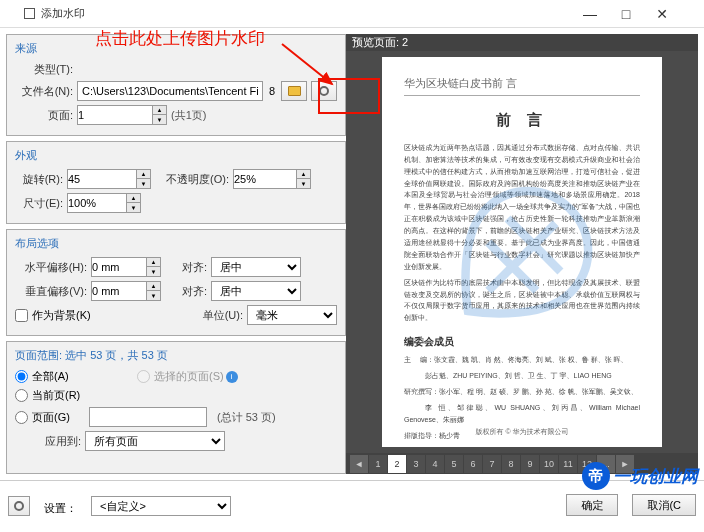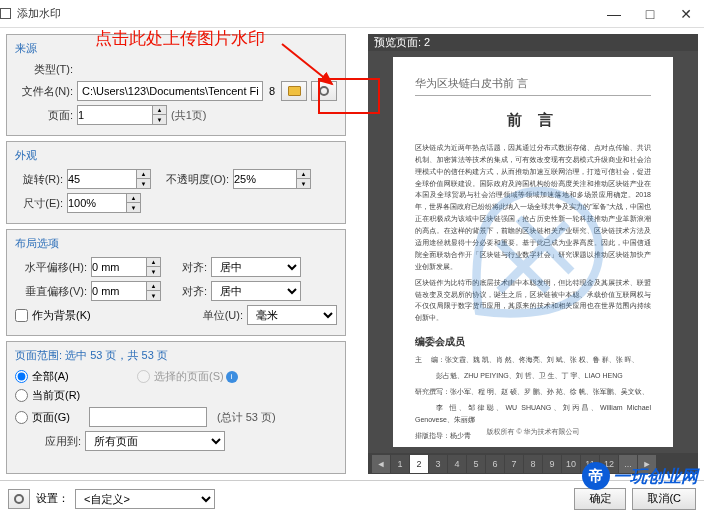--- a/index.html
+++ b/index.html
@@ -1,25 +1,25 @@
 <!DOCTYPE html>
 <html><head>
 <meta charset="utf-8">
 <style>
 *{box-sizing:border-box;margin:0;padding:0;font-family:"Microsoft YaHei",sans-serif;font-size:11px}
 body{background:#fff;width:704px;height:532px;overflow:hidden;position:relative}
-.titlebar{height:28px;background:#fff;display:flex;align-items:center;padding:0 0;border-bottom:1px solid #ddd}
+.titlebar{height:28px;background:#fff;display:flex;align-items:center;padding:0 24px;border-bottom:1px solid #ddd}
 .titlebar .icon-sq{width:11px;height:11px;border:1px solid #555;margin-right:6px}
 .titlebar .title{flex:1;color:#333}
 .winbtns{display:flex}
 .winbtn{width:36px;height:28px;display:flex;align-items:center;justify-content:center;color:#333;font-size:14px}
 .redtxt{position:absolute;top:27px;left:95px;color:#e10;font-size:17px;font-weight:500;z-index:50}
 .arrow{position:absolute;top:40px;left:280px;z-index:50;pointer-events:none}
 .redbox{position:absolute;top:78px;left:318px;width:62px;height:36px;border:2px solid #e10;z-index:50;pointer-events:none}
-.mainrow{display:flex;height:452px;padding:6px;gap:22px}
+.mainrow{display:flex;height:452px;padding:6px;gap:0}
 .leftcol{width:340px;display:flex;flex-direction:column;gap:5px}
 .rightcol{flex:1;display:flex;flex-direction:column}
 .group{border:1px solid #aaa;background:#f1f1f1;padding:6px 8px}
 .ghead{color:#2a6db8;font-size:11px;margin-bottom:6px}
 .row{display:flex;align-items:center;margin-bottom:4px;gap:4px}
 .lbl{text-align:right;color:#333}
 .lbl.w58{width:58px}
 .lbl.w48{width:48px}
 .lbl.w72{width:72px}
 select,input[type=text]{height:20px;border:1px solid #999;background:#fff;padding:0 4px;font-size:11px}
@@ -40,21 +40,21 @@
 .doc h1{text-align:center;font-size:15px;font-weight:bold;margin:12px 0 10px;letter-spacing:6px}
 .doc h2{font-size:10px;font-weight:bold;margin:10px 0 4px}
 .doc p{font-size:7px;color:#444;line-height:1.7;text-align:justify;margin-bottom:4px}
 .doc .ft{position:absolute;bottom:10px;left:0;right:0;text-align:center;font-size:7px;color:#666}
 .wm{position:absolute;top:115px;left:55px;width:170px;height:170px;opacity:.25;transform:rotate(45deg);display:flex;align-items:center;justify-content:center;pointer-events:none}
 .wm svg{width:100%;height:100%}
 .thumbs{height:24px;background:#424242;display:flex;align-items:center;padding:0 4px;gap:1px;overflow:hidden}
 .thumb{height:18px;min-width:18px;padding:0 3px;background:#4f4f4f;color:#ccc;display:flex;align-items:center;justify-content:center;font-size:9px}
 .thumb.on{background:#fff;color:#333}
 .thumb.nav{background:#636363}
-.botbar{height:36px;border-top:1px solid #ccc;display:flex;align-items:center;padding:0 8px;gap:6px}
+.botbar{height:36px;border-top:1px solid #ccc;display:flex;align-items:flex-end;padding:0 8px;gap:14px}
 .botbar .spacer{flex:1}
 .btn{height:22px;padding:0 14px;border:1px solid #999;background:linear-gradient(#fafafa,#e2e2e2);display:flex;align-items:center;justify-content:center}
 .bclogo{position:absolute;right:6px;bottom:42px;display:flex;align-items:center;gap:3px;z-index:60}
 .bclogo .c{width:28px;height:28px;border-radius:50%;background:#0b5cd8;color:#fff;display:flex;align-items:center;justify-content:center;font-size:15px;font-weight:bold}
 .bclogo .t{color:#0b5cd8;font-style:italic;font-size:17px;font-weight:bold}
 .info-ic{display:inline-flex;width:12px;height:12px;border-radius:50%;background:#3b8de0;color:#fff;align-items:center;justify-content:center;font-size:8px;margin-left:2px}
 </style>
 </head>
 <body>
 

